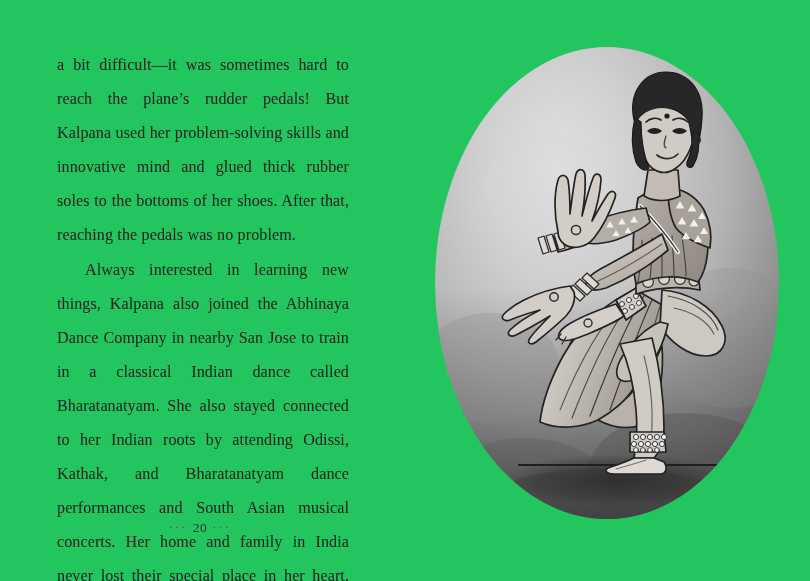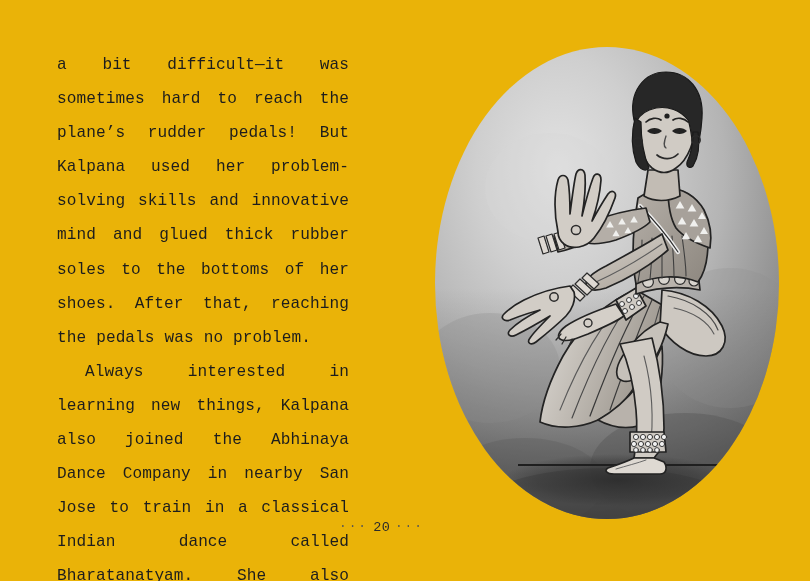--- a/index.html
+++ b/index.html
@@ -12,22 +12,21 @@
     height: 581px;
     overflow: hidden;
     font-family: "Liberation Serif", "DejaVu Serif", serif;
     position: relative;
   }
   #page {
     position: absolute;
     left: 0; top: 0;
     width: 810px;
     height: 581px;
-    background: #eab308;
-    font-family: Liberation Mono, monospace;
+    background: #22c55e;
   }
 
   
   #text-column {
     position: absolute;
     left: 57px;
     top: 48px;
     width: 292px;
   }
   .para {
@@ -43,25 +42,24 @@
   .para.indented {
     text-indent: 28px;
   }
 
   
   #folio {
     position: absolute;
     left: 0;
     top: 520px;
     width: 400px;
-    text-align: right;
+    text-align: center;
     font-size: 13px;
     color: #3a3a3a;
     letter-spacing: 0.4px;
-    padding-left: 24px;
   }
   #folio .folio-dots {
     font-size: 12px;
     letter-spacing: 2.4px;
     color: #555;
     vertical-align: 1px;
   }
   #folio .folio-number {
     font-size: 13.5px;
     padding: 0 5px;

